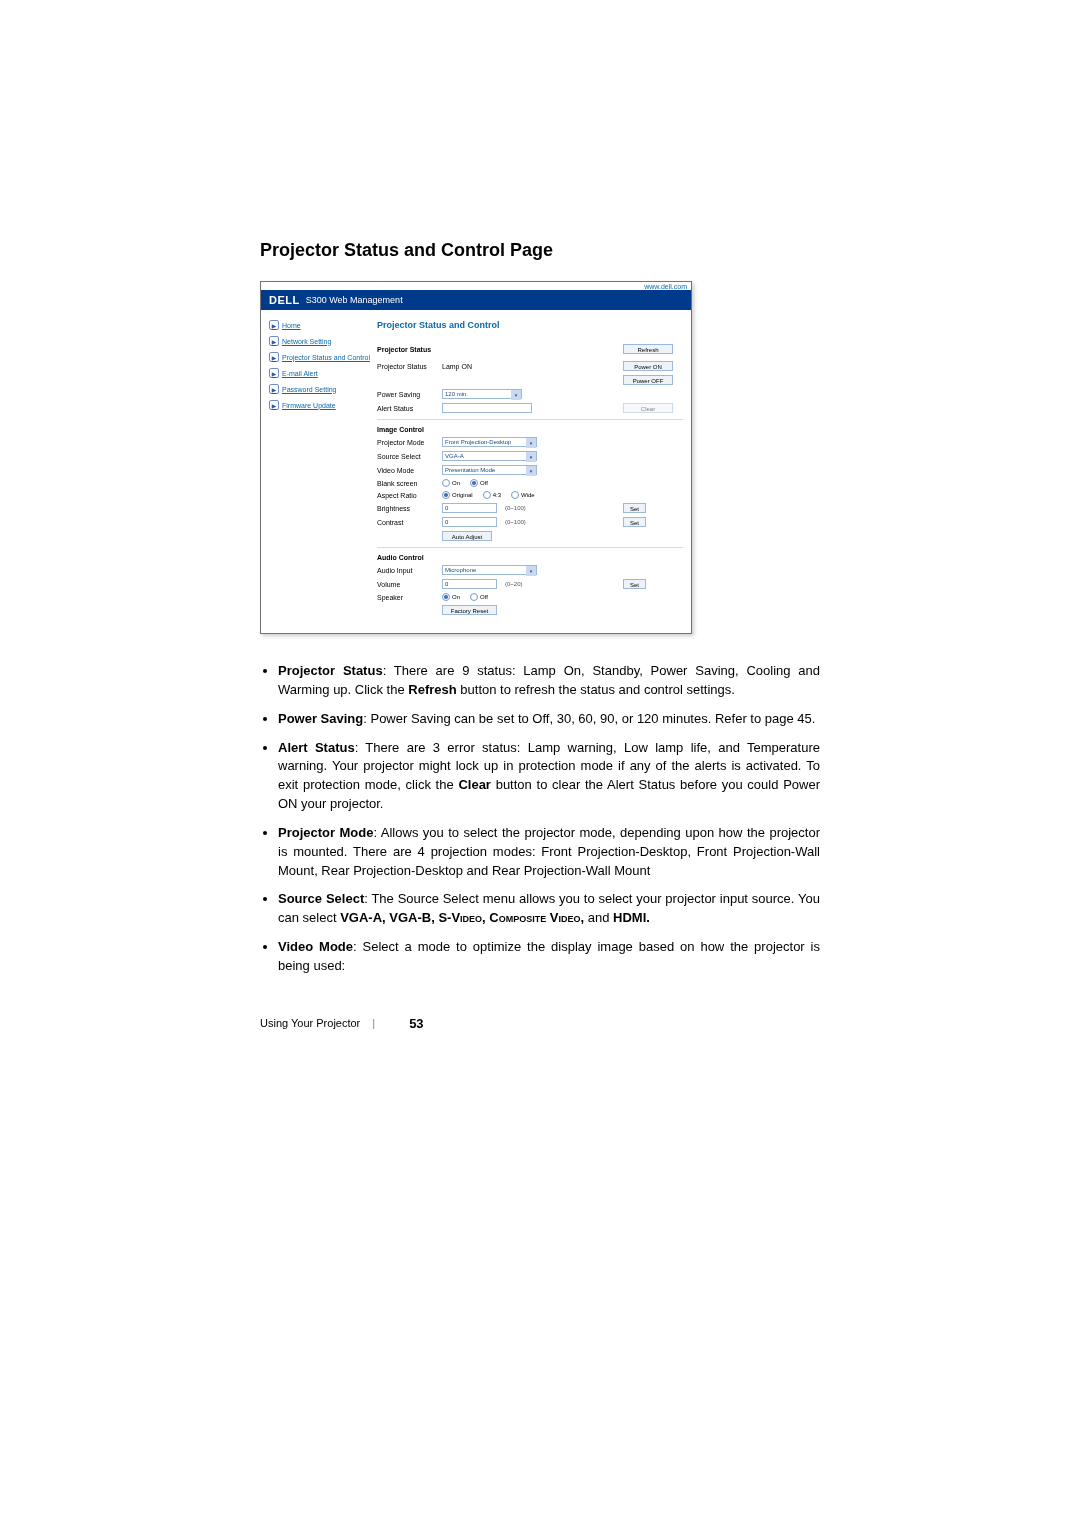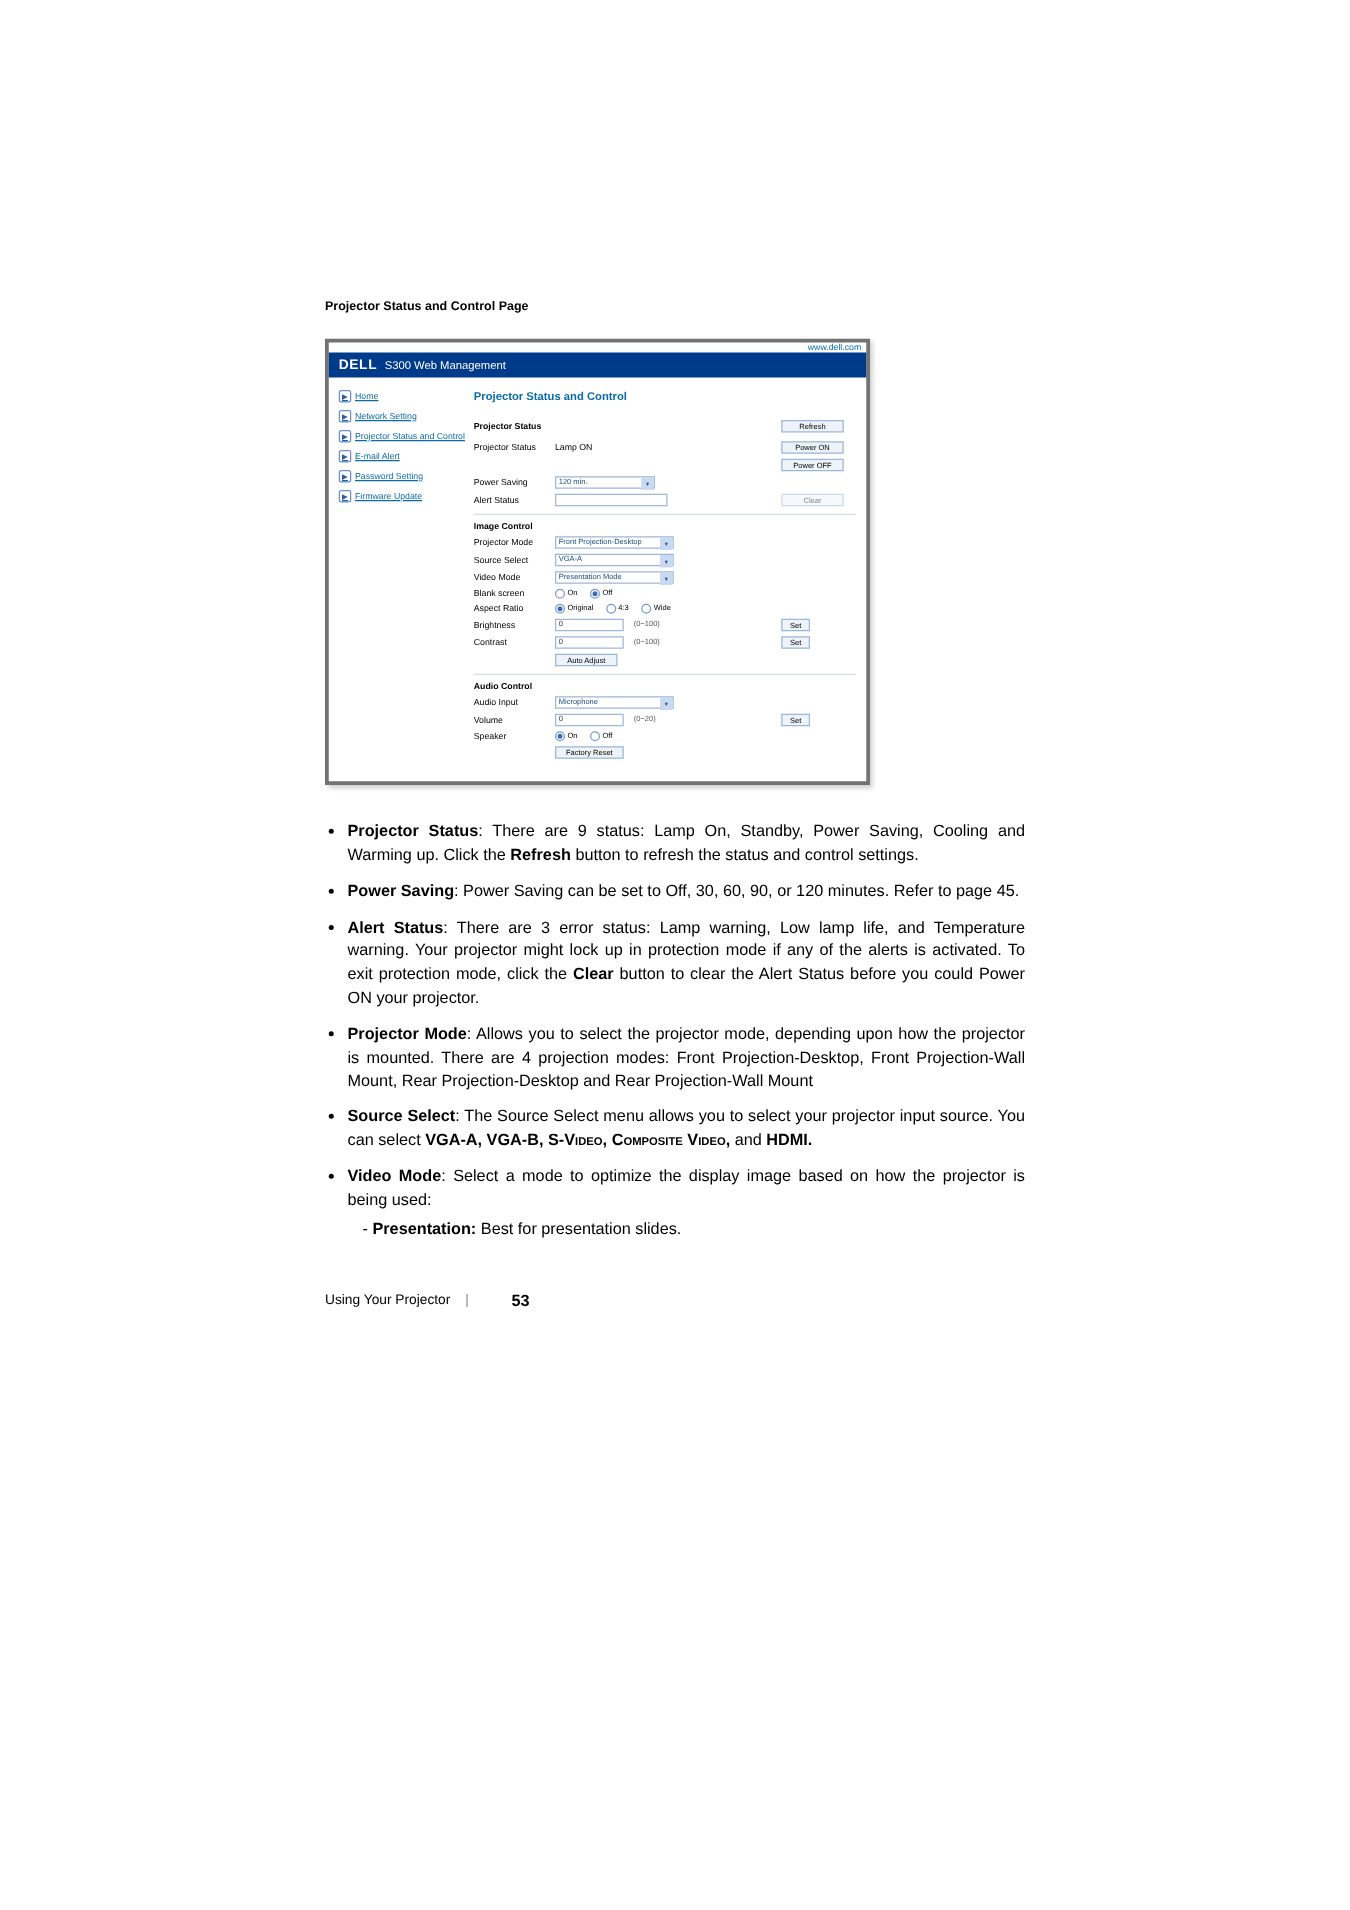--- a/index.html
+++ b/index.html
@@ -9,27 +9,27 @@
     font-family: Arial, Helvetica, sans-serif;
     color: #000;
     width: 1080px;
   }
   .page {
     padding: 240px 260px 60px 260px;
     width: 560px;
   }
   .section-heading {
     font-weight: bold;
-    font-size: 10px;
+    font-size: 18px;
     color: #000;
     margin-bottom: 20px;
   }
   .screenshot {
     width: 430px;
-    border: 3px solid #737373;
+    border: 1px solid #737373;
     background: #fff;
     margin-bottom: 28px;
     box-shadow: 2px 2px 4px rgba(0,0,0,0.2);
   }
   .shot-top-link {
     text-align: right;
     font-size: 7px;
     color: #0b6aa8;
     padding: 1px 4px 0 0;
   }
@@ -466,23 +466,20 @@
       <span class="b">Alert Status</span><span>: There are 3 error status: Lamp warning, Low lamp life, and Temperature warning. Your projector might lock up in protection mode if any of the alerts is activated. To exit protection mode, click the </span><span class="b">Clear</span><span> button to clear the Alert Status before you could Power ON your projector.</span>
     </li>
     <li>
       <span class="b">Projector Mode</span><span>: Allows you to select the projector mode, depending upon how the projector is mounted. There are 4 projection modes: Front Projection-Desktop, Front Projection-Wall Mount, Rear Projection-Desktop and Rear Projection-Wall Mount</span>
     </li>
     <li>
       <span class="b">Source Select</span><span>: The Source Select menu allows you to select your projector input source. You can select </span><span class="b">VGA-A, VGA-B, S-</span><span class="b" style="font-variant:small-caps">Video</span><span class="b">, C</span><span class="b" style="font-variant:small-caps">omposite</span><span class="b"> V</span><span class="b" style="font-variant:small-caps">ideo</span><span class="b">,</span><span> and </span><span class="b">HDMI.</span>
     </li>
     <li>
       <span class="b">Video Mode</span><span>: Select a mode to optimize the display image based on how the projector is being used:</span>
-      <span class="sub-indent">
-        <span>- </span><span class="b">Presentation:</span><span> Best for presentation slides.</span>
-      </span>
     </li>
   </ul>
 
   <div class="footer">
     <span>Using Your Projector</span>
     <span class="divider-v">|</span>
     <span class="pnum">53</span>
   </div>
 
 </div>

